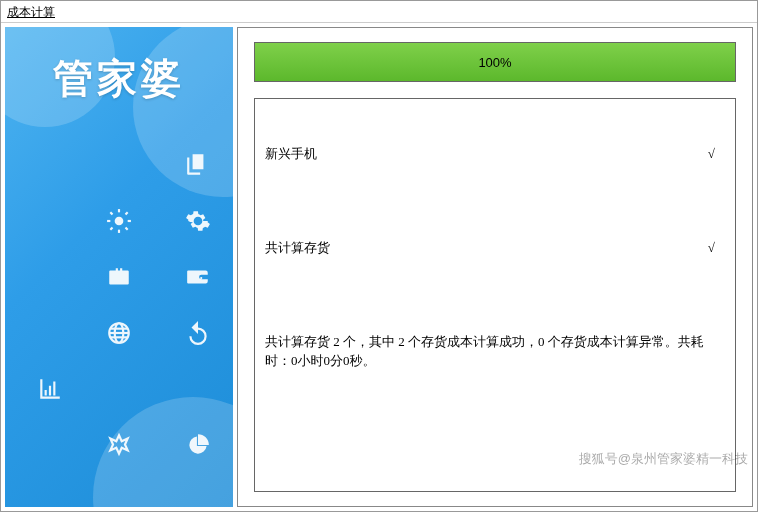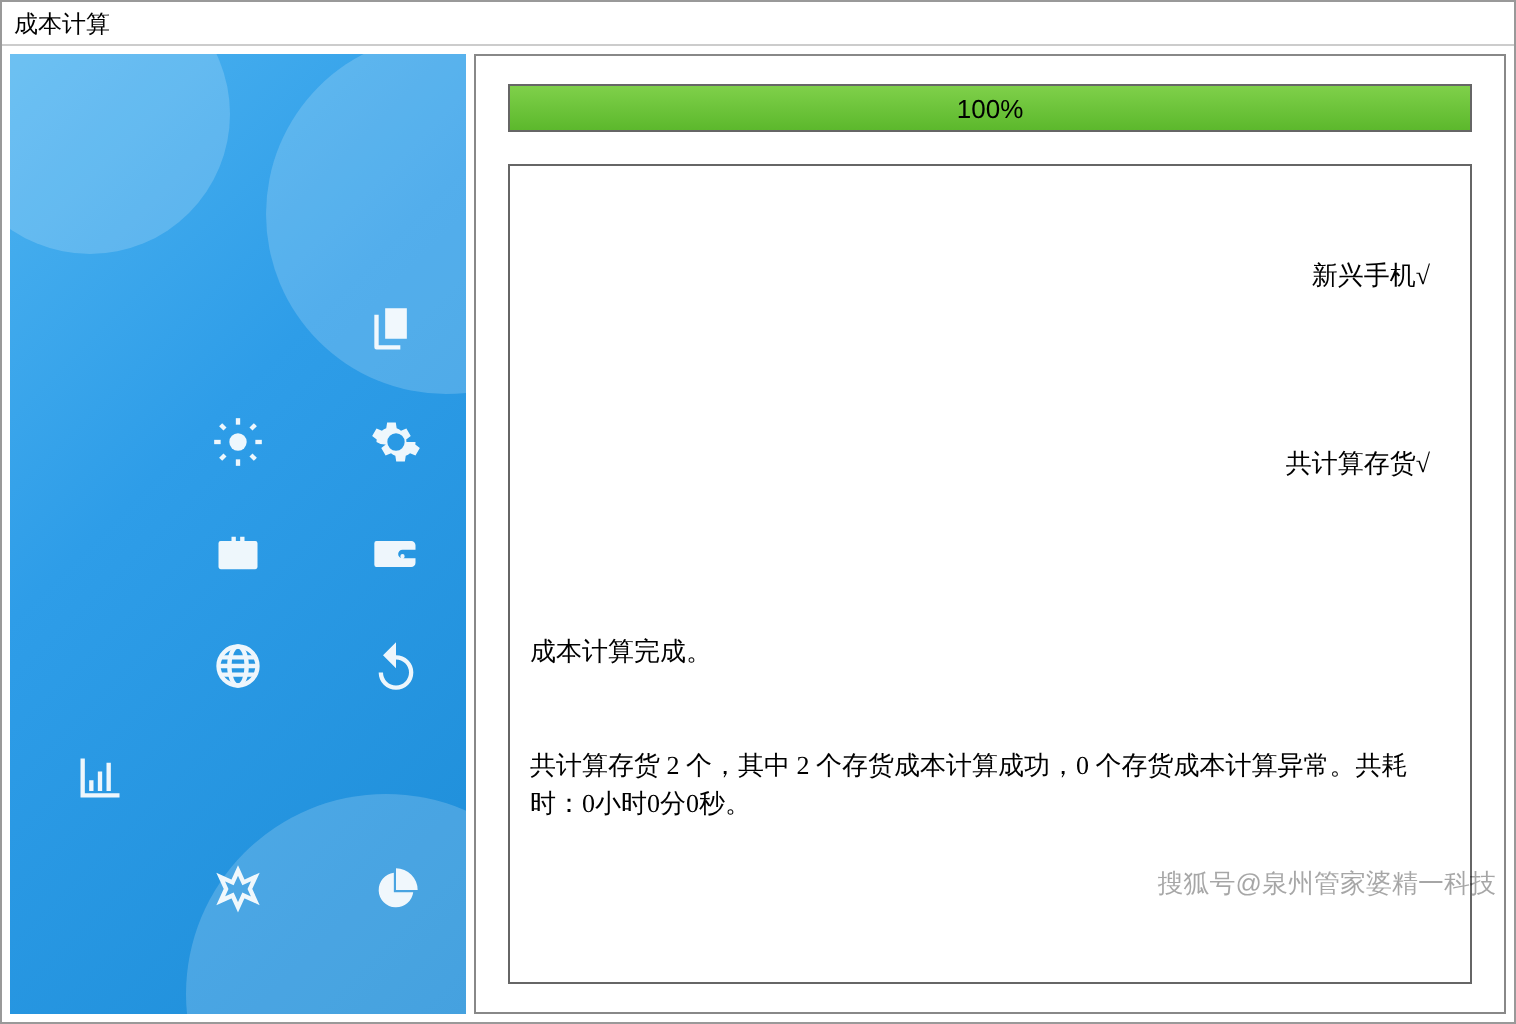--- a/index.html
+++ b/index.html
@@ -19,20 +19,21 @@
     flex-direction: column;
     background: #f0f0f0;
   }
   .titlebar {
     height: 22px;
     padding: 3px 6px;
     background: #fff;
     font-size: 12px;
     color: #000;
     border-bottom: 1px solid #ccc;
+    text-decoration: underline;
   }
   .content {
     flex: 1;
     display: flex;
     background: #fff;
     padding: 4px;
     gap: 4px;
   }
   .sidebar {
     width: 228px;
@@ -86,21 +87,21 @@
   .main {
     flex: 1;
     border: 1px solid #888;
     background: #fff;
     padding: 14px 16px;
     display: flex;
     flex-direction: column;
     gap: 16px;
   }
   .progress-outer {
-    height: 24px;
+    height: 40px;
     border: 1px solid #666;
     background: #84cc16;
     position: relative;
   }
   .progress-inner {
     position: absolute;
     left: 0; top: 0; bottom: 0;
     width: 100%;
     background: linear-gradient(#7fd04a, #5cb82c);
   }
@@ -118,43 +119,44 @@
     border: 1px solid #666;
     background: #fff;
     padding: 8px 10px;
     font-size: 13px;
     line-height: 1.45;
     color: #000;
     font-family: "SimSun", serif;
     overflow: auto;
     white-space: pre-wrap;
   }
-  .log-row { display: flex; justify-content: flex-end; }
+  .log-row { display: flex; justify-content: space-between; }
   .log-status { font-style: italic; padding-right: 10px; }
   .watermark {
     position: absolute;
     right: 10px;
-    bottom: 61px;
+    bottom: 44px;
     font-size: 13px;
     color: rgba(0,0,0,0.35);
     pointer-events: none;
   }
 </style>
 </head>
 <body>
 
 <div class="window">
   <div class="titlebar">成本计算</div>
 
   <div class="content">
 
     <div class="sidebar">
       <div class="bubble b1"></div>
       <div class="bubble b2"></div>
       <div class="bubble b3"></div>
+      <div class="brand">管家婆</div>
 
       <div class="icon-grid">
         <div class="sicon"></div>
         <div class="sicon"></div>
         <div class="sicon offset-right">
           <svg viewBox="0 0 24 24">
               <path d="M7 2h10v14H7zM4 5v14h10v2H3a1 1 0 0 1-1-1V5z"></path>
             </svg>
         </div>
 
@@ -241,21 +243,20 @@
         <div class="log-row">
           <span>新兴手机</span>
           <span class="log-status">√</span>
         </div>
         <br>
         <div class="log-row">
           <span>共计算存货</span>
           <span class="log-status">√</span>
         </div>
         <br>
-        <div>成本计算完成。</div>
         <div>共计算存货 2 个，其中 2 个存货成本计算成功，0 个存货成本计算异常。共耗时：0小时0分0秒。</div>
       </div>
 
     </div>
   </div>
 
   <div class="watermark">搜狐号@泉州管家婆精一科技</div>
 </div>
 
 </body></html>

